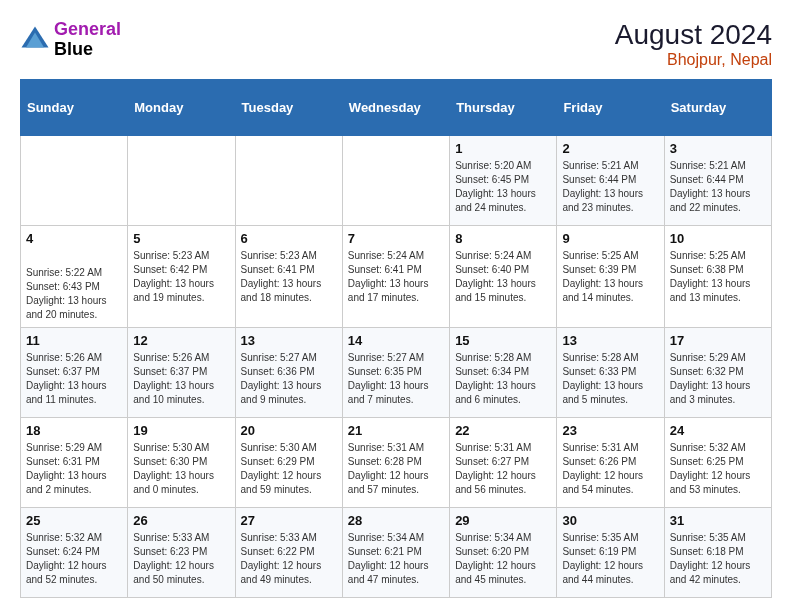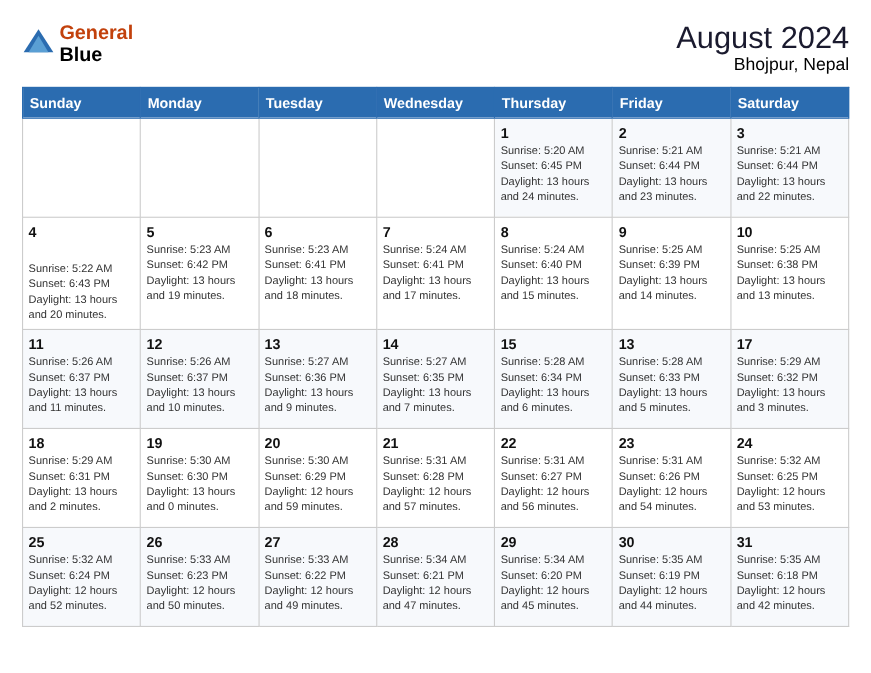--- a/index.html
+++ b/index.html
@@ -21,49 +21,49 @@
       align-items: center;
       gap: 4px;
     }
     .logo-text {
       font-size: 18px;
       font-weight: bold;
       color: #1a1a2e;
       line-height: 1.1;
     }
     .logo-text span {
-      color: #c2410c;
+      color: #a21caf;
     }
     .logo-icon {
       width: 30px;
       height: 30px;
     }
     .title-block {
       text-align: right;
     }
     .month-year {
       font-size: 28px;
       font-weight: normal;
       color: #1a1a2e;
       line-height: 1.1;
     }
     .location {
       font-size: 16px;
-      color: #000000;
+      color: #c2410c;
     }
     table {
       width: 100%;
       border-collapse: collapse;
       table-layout: fixed;
     }
     thead th {
       background-color: #2b6cb0;
       color: #fff;
       text-align: left;
-      padding: 6px 6px;
+      padding: 20px 6px;
       font-size: 13px;
       font-weight: bold;
       border: 1px solid #2b6cb0;
     }
     tbody td {
       border: 1px solid #ccc;
       vertical-align: top;
       padding: 5px 5px;
       font-size: 10.5px;
       color: #222;

